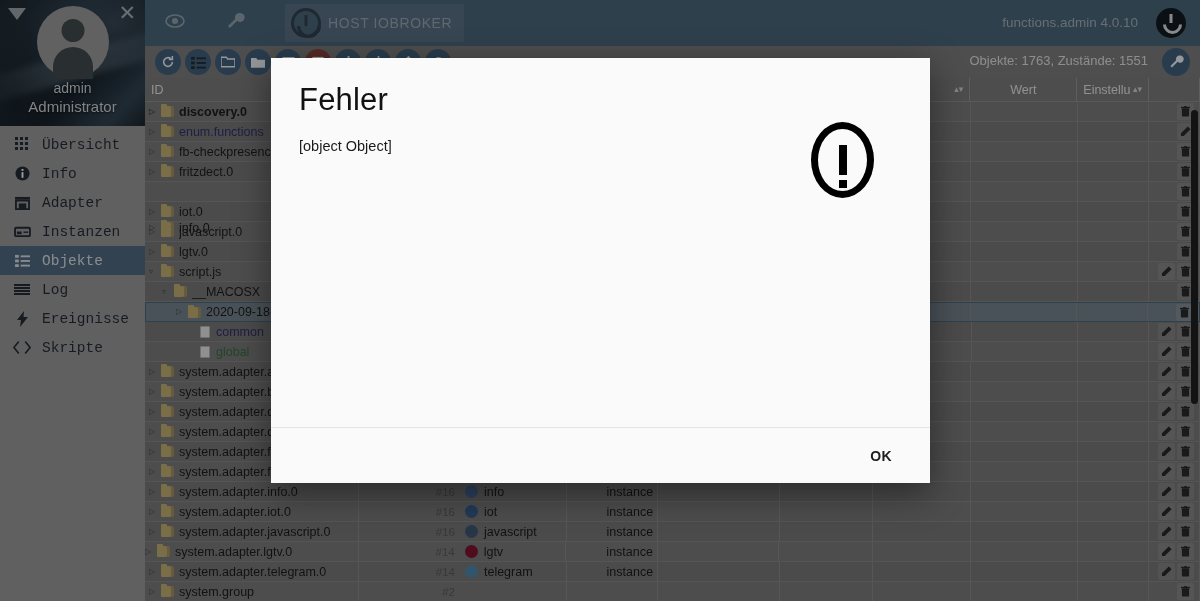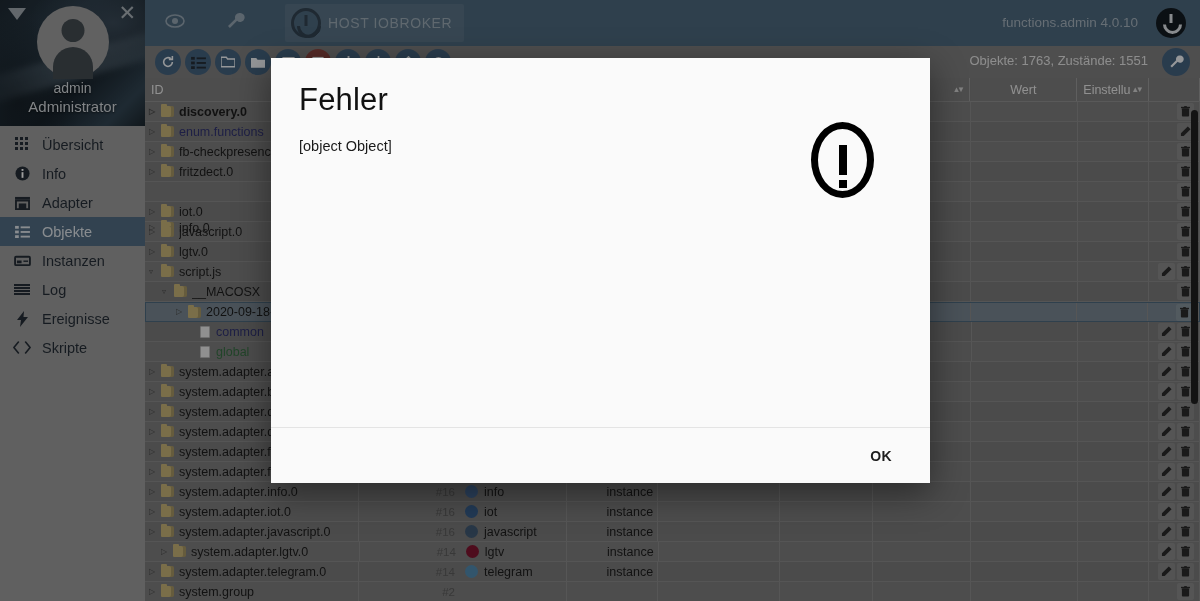--- a/index.html
+++ b/index.html
@@ -78,20 +78,21 @@
   }
   .user-name { margin-top: 80px; font-size: 14px; }
   .user-role { margin-top: 2px; font-size: 15px; }
 
   .nav { padding-top: 4px; }
   .nav-item {
     display: flex; align-items: center;
     height: 29px; padding-left: 12px;
     color: #1e2d3d; font-size: 14.5px;
     cursor: pointer;
+    font-family: Liberation Mono, monospace;
   }
   .nav-item.active { background: #3f6e96; color: #d8e3ec; }
   .nav-icon {
     width: 20px; height: 16px; margin-right: 10px;
     display: flex; align-items: center; justify-content: center;
     flex: 0 0 20px;
   }
   .nav-icon svg { display:block; }
 
   
@@ -342,42 +343,42 @@
           <div class="nav-item">
             <span class="nav-icon">
               <svg width="17" height="14" viewBox="0 0 18 15">
                 <path d="M1 1h16v3H1z" fill="#1e2d3d"></path>
                 <path d="M2 5h14v9H2z" fill="none" stroke="#1e2d3d" stroke-width="2"></path>
                 <rect x="5" y="8" width="8" height="6" fill="#1e2d3d"></rect>
               </svg>
             </span>
             <span>Adapter</span>
           </div>
+          <div class="nav-item">
+            <span class="nav-icon">
+              <svg width="17" height="13" viewBox="0 0 18 14">
+                <rect x="1" y="3" width="16" height="9" rx="1" fill="none" stroke="#1e2d3d" stroke-width="2"></rect>
+                <rect x="3" y="7" width="5" height="3" fill="#1e2d3d"></rect>
+                <rect x="10" y="7" width="5" height="1.5" fill="#1e2d3d"></rect>
+              </svg>
+            </span>
+            <span>Instanzen</span>
+          </div>
           <div class="nav-item active">
             <span class="nav-icon">
               <svg width="15" height="13" viewBox="0 0 16 14">
                 <rect x="0" y="1" width="4" height="3" fill="#d8e3ec"></rect>
                 <rect x="6" y="1.5" width="10" height="2" fill="#d8e3ec"></rect>
                 <rect x="0" y="6" width="4" height="3" fill="#d8e3ec"></rect>
                 <rect x="6" y="6.5" width="10" height="2" fill="#d8e3ec"></rect>
                 <rect x="0" y="11" width="4" height="3" fill="#d8e3ec"></rect>
                 <rect x="6" y="11.5" width="10" height="2" fill="#d8e3ec"></rect>
               </svg>
             </span>
             <span>Objekte</span>
-          </div>
-          <div class="nav-item">
-            <span class="nav-icon">
-              <svg width="17" height="13" viewBox="0 0 18 14">
-                <rect x="1" y="3" width="16" height="9" rx="1" fill="none" stroke="#1e2d3d" stroke-width="2"></rect>
-                <rect x="3" y="7" width="5" height="3" fill="#1e2d3d"></rect>
-                <rect x="10" y="7" width="5" height="1.5" fill="#1e2d3d"></rect>
-              </svg>
-            </span>
-            <span>Instanzen</span>
           </div>
           <div class="nav-item">
             <span class="nav-icon">
               <svg width="16" height="12" viewBox="0 0 16 12">
                 <rect x="0" y="0" width="16" height="2" fill="#1e2d3d"></rect>
                 <rect x="0" y="3" width="16" height="2" fill="#1e2d3d"></rect>
                 <rect x="0" y="6" width="16" height="2" fill="#1e2d3d"></rect>
                 <rect x="0" y="9" width="16" height="2" fill="#1e2d3d"></rect>
               </svg>
             </span>
@@ -1180,21 +1181,21 @@
               <span class="act-btn">
                 <svg width="9" height="11" viewBox="0 0 10 12">
                   <rect x="1" y="2.5" width="8" height="9" rx="1" fill="#2a2a2a"></rect>
                   <rect x="0" y="0.8" width="10" height="1.6" fill="#2a2a2a"></rect>
                   <rect x="3.5" y="0" width="3" height="1.4" fill="#2a2a2a"></rect>
                 </svg>
               </span>
             </div>
           </div>
           <div class="row">
-            <div class="cell c-id" style="padding-left: 16px;">
+            <div class="cell c-id" style="padding-left: 0;">
               <span class="expander">▷</span>
               <span class="folder-ico"></span>
               <span class="id-txt ">system.adapter.lgtv.0</span>
             </div>
             <div class="cell c-name">
               <span class="hash" style="width: 92px; text-align: right; flex: 0 0 92px;">#14</span>
               <span class="adp-ico" style="background: rgb(192, 0, 48); margin-left: 10px;"></span>
               <span>lgtv</span>
             </div>
             <div class="cell c-type center">

